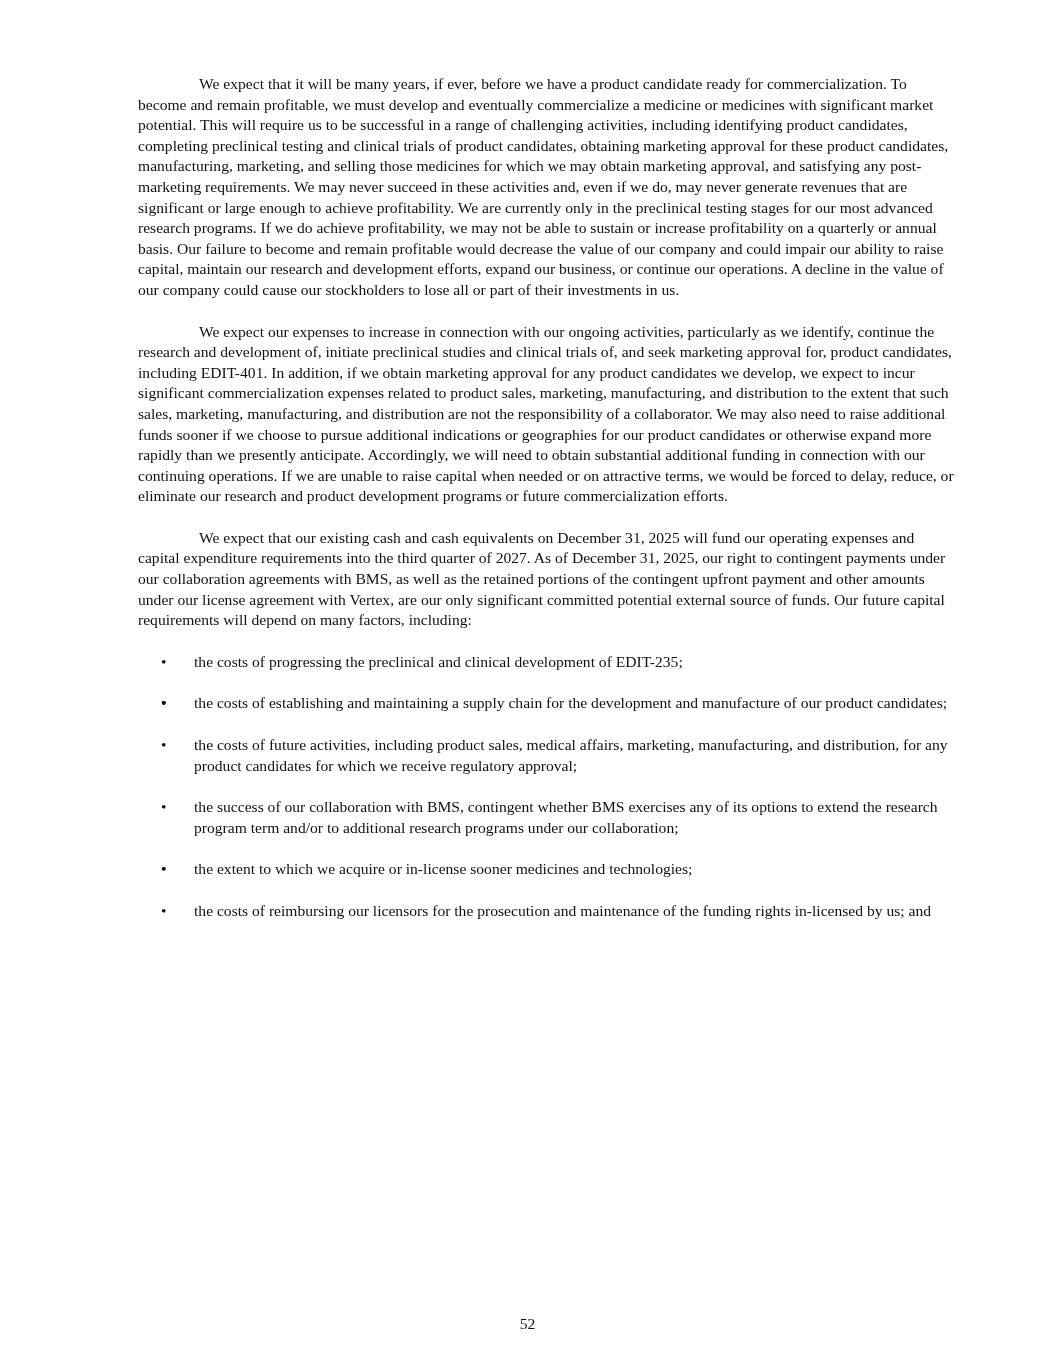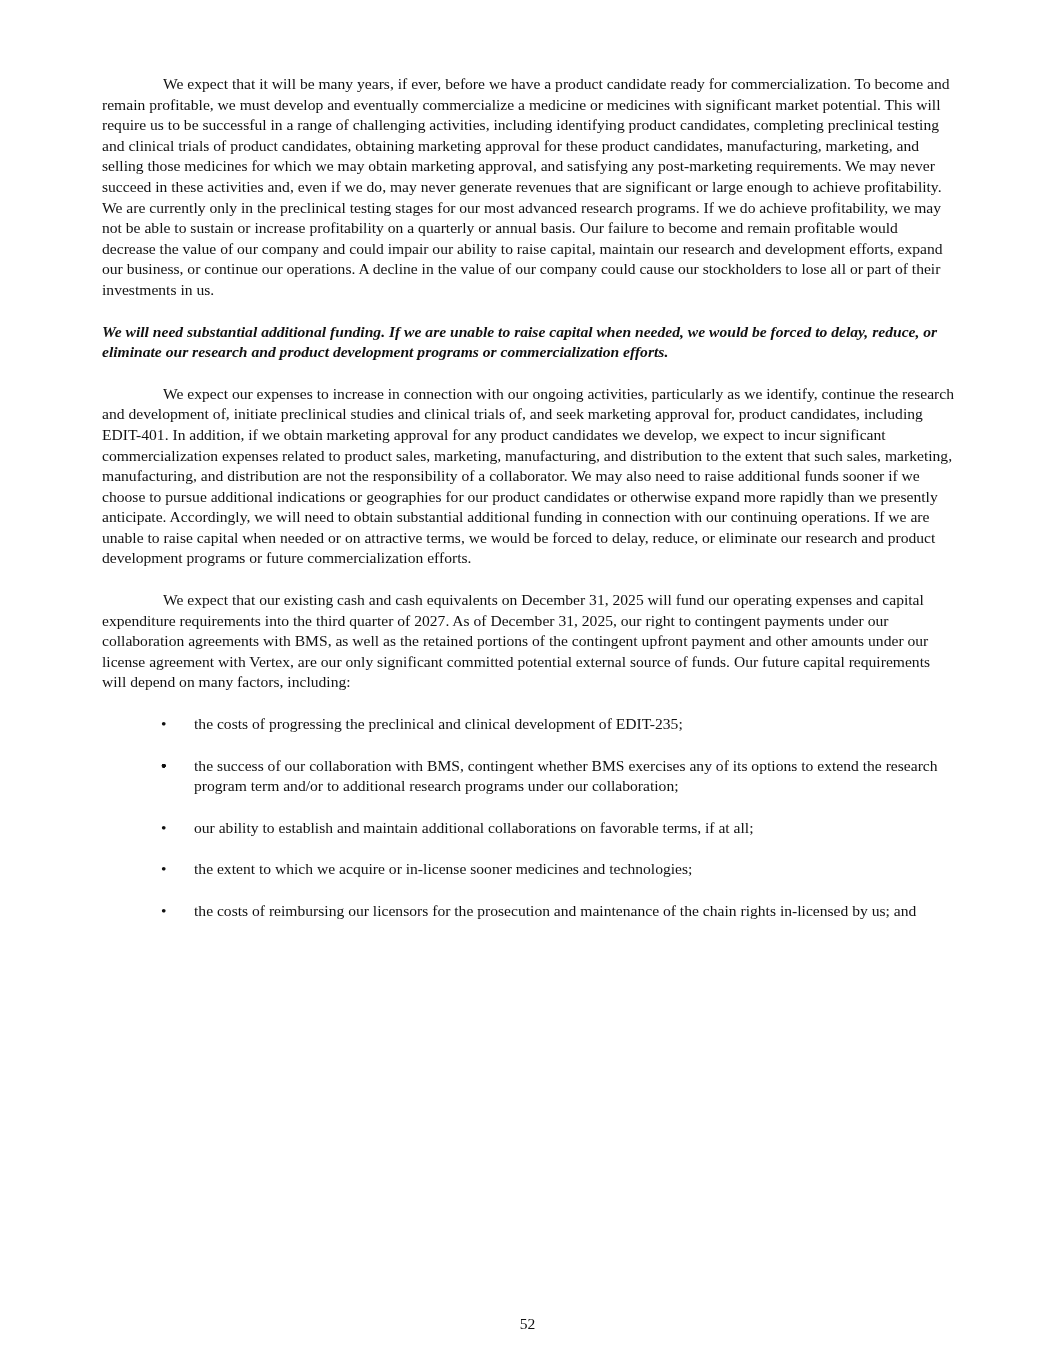--- a/index.html
+++ b/index.html
@@ -25,20 +25,21 @@
     }
     p {
       margin: 0;
       text-align: left;
     }
     .indent {
       text-indent: 61px;
     }
     .para {
       margin-bottom: 21px;
+      margin-left: 36px;
     }
     .heading {
       font-weight: bold;
       font-style: italic;
       margin-bottom: 21px;
     }
     ul.factors {
       list-style: none;
       margin: 0;
       padding: 0;
@@ -60,33 +61,32 @@
       top: 1314px;
       text-align: center;
     }
   </style>
 </head>
 <body>
 
 <div class="page">
   <p class="indent para">We expect that it will be many years, if ever, before we have a product candidate ready for commercialization. To become and remain profitable, we must develop and eventually commercialize a medicine or medicines with significant market potential. This will require us to be successful in a range of challenging activities, including identifying product candidates, completing preclinical testing and clinical trials of product candidates, obtaining marketing approval for these product candidates, manufacturing, marketing, and selling those medicines for which we may obtain marketing approval, and satisfying any post-marketing requirements. We may never succeed in these activities and, even if we do, may never generate revenues that are significant or large enough to achieve profitability. We are currently only in the preclinical testing stages for our most advanced research programs. If we do achieve profitability, we may not be able to sustain or increase profitability on a quarterly or annual basis. Our failure to become and remain profitable would decrease the value of our company and could impair our ability to raise capital, maintain our research and development efforts, expand our business, or continue our operations. A decline in the value of our company could cause our stockholders to lose all or part of their investments in us.</p>
 
-  <p class="heading">We will need substantial additional funding. If we are unable to raise capital when needed, we would be forced to delay, reduce, or eliminate our research and product development programs or commercialization efforts.</p>
 
   <p class="indent para">We expect our expenses to increase in connection with our ongoing activities, particularly as we identify, continue the research and development of, initiate preclinical studies and clinical trials of, and seek marketing approval for, product candidates, including EDIT-401. In addition, if we obtain marketing approval for any product candidates we develop, we expect to incur significant commercialization expenses related to product sales, marketing, manufacturing, and distribution to the extent that such sales, marketing, manufacturing, and distribution are not the responsibility of a collaborator. We may also need to raise additional funds sooner if we choose to pursue additional indications or geographies for our product candidates or otherwise expand more rapidly than we presently anticipate. Accordingly, we will need to obtain substantial additional funding in connection with our continuing operations. If we are unable to raise capital when needed or on attractive terms, we would be forced to delay, reduce, or eliminate our research and product development programs or future commercialization efforts.</p>
 
   <p class="indent para">We expect that our existing cash and cash equivalents on December 31, 2025 will fund our operating expenses and capital expenditure requirements into the third quarter of 2027. As of December 31, 2025, our right to contingent payments under our collaboration agreements with BMS, as well as the retained portions of the contingent upfront payment and other amounts under our license agreement with Vertex, are our only significant committed potential external source of funds. Our future capital requirements will depend on many factors, including:</p>
 
   <ul class="factors">
     <li><span class="bullet">•</span><span>the costs of progressing the preclinical and clinical development of EDIT-235;</span></li>
     <li><span class="bullet">•</span></li>
     <li><span class="bullet">•</span></li>
     <li><span class="bullet">•</span></li>
+    <li><span class="bullet">•</span><span>the costs of establishing and maintaining a supply chain for the development and manufacture of our product candidates;</span></li>
+    <li><span class="bullet">•</span><span>the costs of future activities, including product sales, medical affairs, marketing, manufacturing, and distribution, for any product candidates for which we receive regulatory approval;</span></li>
+    <li><span class="bullet">•</span><span>the success of our collaboration with BMS, contingent whether BMS exercises any of its options to extend the research program term and/or to additional research programs under our collaboration;</span></li>
     <li><span class="bullet">•</span></li>
-    <li><span class="bullet">•</span></li>
-    <li><span class="bullet">•</span><span>the success of our collaboration with BMS, contingent whether BMS exercises any of its options to extend the research program term and/or to additional research programs under our collaboration;</span></li>
-    <li><span class="bullet">•</span><span>our ability to establish and maintain additional collaborations on favorable terms, if at all;</span></li>
     <li><span class="bullet">•</span><span>the extent to which we acquire or in-license sooner medicines and technologies;</span></li>
-    <li><span class="bullet">•</span><span>the costs of reimbursing our licensors for the prosecution and maintenance of the chain rights in-licensed by us; and</span></li>
+    <li><span class="bullet">•</span><span>the costs of reimbursing our licensors for the prosecution and maintenance of the funding rights in-licensed by us; and</span></li>
   </ul>
 </div>
 
 <div class="page-number">52</div>
 
 </body></html>

